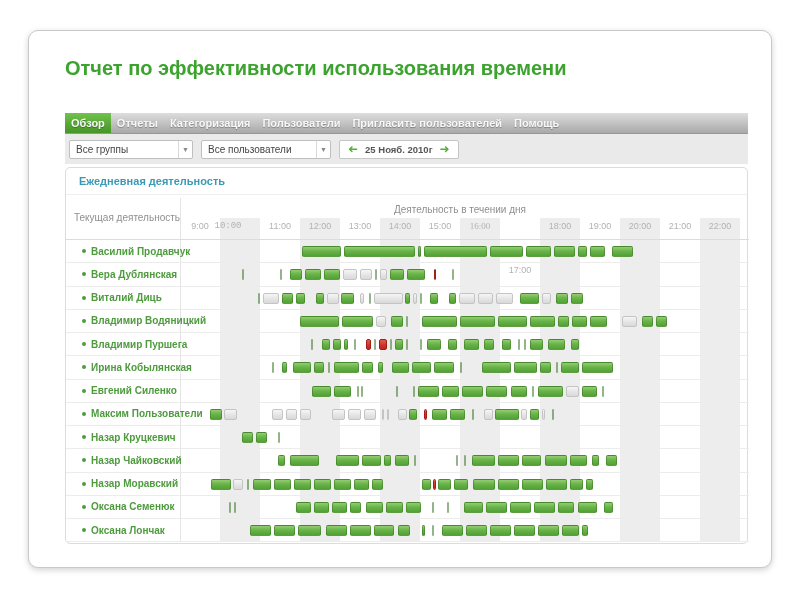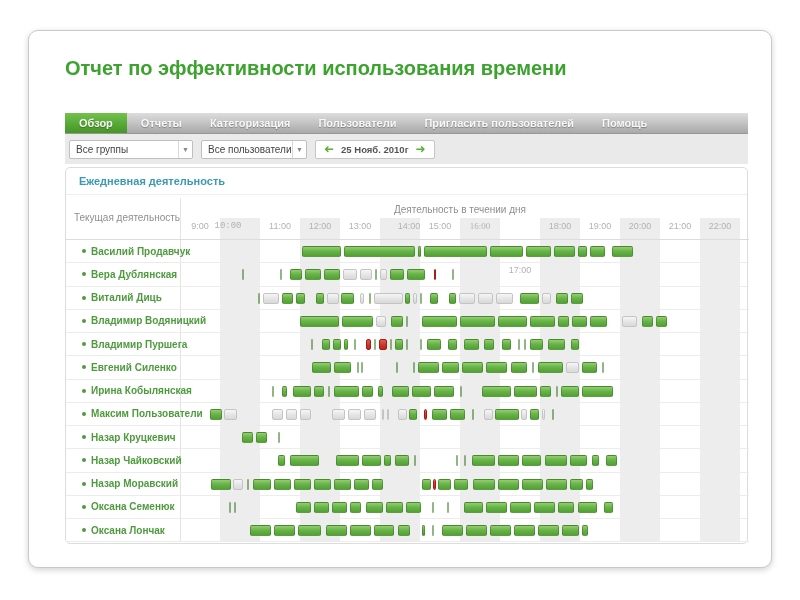--- a/index.html
+++ b/index.html
@@ -18,41 +18,41 @@
   }
 
   
   .nav {
     position:absolute; left:36px; top:82px; width:683px; height:21px;
     background:linear-gradient(180deg,#dddddd 0%,#c3c3c3 50%,#a9a9a9 100%);
     border-bottom:1px solid #979797;
     display:flex; align-items:stretch; overflow:hidden;
   }
   .tab {
-    padding:0 14px; line-height:21px; font-size:11px; font-weight:bold;
+    padding:0 6px; line-height:21px; font-size:11px; font-weight:bold;
     color:#f8f8f8; text-shadow:0 1px 1px rgba(0,0,0,.3); cursor:pointer; white-space:nowrap;
   }
   .tab.active { background:linear-gradient(180deg,#72c24d 0%,#55a634 60%,#479627 100%); }
 
   
   .filterbar {
     position:absolute; left:36px; top:103px; width:683px; height:30px;
     background:#eaeaea; display:flex; align-items:center; gap:8px; padding:0 4px;
   }
   .select {
     height:19px; background:#fff; border:1px solid #bfbfbf; border-radius:2px;
     display:flex; align-items:center; font-size:10px; color:#444; cursor:pointer;
   }
   .select .val { padding:0 6px; flex:1; white-space:nowrap; overflow:hidden; }
   .select .chev {
     width:14px; height:100%; border-left:1px solid #d9d9d9; display:flex;
     align-items:center; justify-content:center; font-size:7px; color:#888;
   }
   .sel-groups { width:124px; }
-  .sel-users  { width:106px; }
+  .sel-users  { width:130px; }
   .datenav {
     height:19px; background:#fff; border:1px solid #c6c6c6; border-radius:2px;
     display:flex; align-items:center; gap:7px; padding:0 8px;
   }
   .arrow { font-size:12px; color:#53b234; line-height:1; cursor:pointer; }
   .arrow.left { transform:scaleX(-1); }
   .datelabel { font-size:9.5px; font-weight:bold; color:#555; white-space:nowrap; }
 
   
   .panel {
@@ -149,21 +149,21 @@
         <div class="band shaded" style="left: 440px;"></div>
         <div class="band" style="left: 480px;"></div>
         <div class="band shaded" style="left: 520px;"></div>
       </div>
     <div class="hour-labels">
         <span style="left: 0px;">9:00</span>
         <span style="left: 28px; font-family: Liberation Mono, monospace;">10:00</span>
         <span style="left: 80px;">11:00</span>
         <span style="left: 120px;">12:00</span>
         <span style="left: 160px;">13:00</span>
-        <span style="left: 209px;">14:00</span>
+        <span style="left: 200px;">14:00</span>
         <span style="left: 240px;">15:00</span>
         <span style="left: 280px; font-family: Liberation Serif, serif;">16:00</span>
         <span style="left: 320px; margin-top: 44px;">17:00</span>
         <span style="left: 360px;">18:00</span>
         <span style="left: 400px;">19:00</span>
         <span style="left: 440px;">20:00</span>
         <span style="left: 480px;">21:00</span>
         <span style="left: 520px;">22:00</span>
       </div>
     <div class="vline"></div>
@@ -276,62 +276,62 @@
           <div class="seg seg-g" style="left: 436px; width: 9px;"></div>
           <div class="seg seg-g" style="left: 452px; width: 2px;"></div>
           <div class="seg seg-g" style="left: 458px; width: 2px;"></div>
           <div class="seg seg-g" style="left: 464px; width: 13px;"></div>
           <div class="seg seg-g" style="left: 482px; width: 17px;"></div>
           <div class="seg seg-g" style="left: 505.2px; width: 7.8px;"></div>
         </div>
         <div class="row">
           <span class="uname">
             <span class="dot"></span>
-            <span>Евгений Силенко</span>
-          </span>
-          <div class="seg seg-g" style="left: 246px; width: 19px;"></div>
-          <div class="seg seg-g" style="left: 268px; width: 17px;"></div>
-          <div class="seg seg-g" style="left: 290.8px; width: 2px;"></div>
-          <div class="seg seg-g" style="left: 295.2px; width: 2px;"></div>
-          <div class="seg seg-g" style="left: 330px; width: 2px;"></div>
-          <div class="seg seg-g" style="left: 346.8px; width: 2px;"></div>
-          <div class="seg seg-g" style="left: 352px; width: 21px;"></div>
-          <div class="seg seg-g" style="left: 376px; width: 17px;"></div>
-          <div class="seg seg-g" style="left: 396px; width: 21px;"></div>
-          <div class="seg seg-g" style="left: 420px; width: 21px;"></div>
-          <div class="seg seg-g" style="left: 445.2px; width: 15.8px;"></div>
-          <div class="seg seg-g" style="left: 466px; width: 2px;"></div>
-          <div class="seg seg-g" style="left: 472px; width: 25px;"></div>
-          <div class="seg seg-y" style="left: 500px; width: 13px;"></div>
-          <div class="seg seg-g" style="left: 516px; width: 15px;"></div>
-          <div class="seg seg-g" style="left: 536px; width: 2px;"></div>
-        </div>
-        <div class="row">
-          <span class="uname">
-            <span class="dot"></span>
             <span>Ирина Кобылянская</span>
           </span>
           <div class="seg seg-g" style="left: 206px; width: 2px;"></div>
           <div class="seg seg-g" style="left: 216px; width: 5px;"></div>
           <div class="seg seg-g" style="left: 227.2px; width: 17.8px;"></div>
           <div class="seg seg-g" style="left: 248px; width: 10.2px;"></div>
           <div class="seg seg-g" style="left: 262px; width: 2px;"></div>
           <div class="seg seg-g" style="left: 268px; width: 25px;"></div>
           <div class="seg seg-g" style="left: 296px; width: 11px;"></div>
           <div class="seg seg-g" style="left: 312px; width: 5px;"></div>
           <div class="seg seg-g" style="left: 326px; width: 17px;"></div>
           <div class="seg seg-g" style="left: 346px; width: 19px;"></div>
           <div class="seg seg-g" style="left: 368px; width: 20.2px;"></div>
           <div class="seg seg-g" style="left: 394px; width: 2px;"></div>
           <div class="seg seg-g" style="left: 416px; width: 29px;"></div>
           <div class="seg seg-g" style="left: 448px; width: 23px;"></div>
           <div class="seg seg-g" style="left: 474px; width: 11px;"></div>
           <div class="seg seg-g" style="left: 490px; width: 2px;"></div>
           <div class="seg seg-g" style="left: 494.8px; width: 18.2px;"></div>
           <div class="seg seg-g" style="left: 516px; width: 31px;"></div>
+        </div>
+        <div class="row">
+          <span class="uname">
+            <span class="dot"></span>
+            <span>Евгений Силенко</span>
+          </span>
+          <div class="seg seg-g" style="left: 246px; width: 19px;"></div>
+          <div class="seg seg-g" style="left: 268px; width: 17px;"></div>
+          <div class="seg seg-g" style="left: 290.8px; width: 2px;"></div>
+          <div class="seg seg-g" style="left: 295.2px; width: 2px;"></div>
+          <div class="seg seg-g" style="left: 330px; width: 2px;"></div>
+          <div class="seg seg-g" style="left: 346.8px; width: 2px;"></div>
+          <div class="seg seg-g" style="left: 352px; width: 21px;"></div>
+          <div class="seg seg-g" style="left: 376px; width: 17px;"></div>
+          <div class="seg seg-g" style="left: 396px; width: 21px;"></div>
+          <div class="seg seg-g" style="left: 420px; width: 21px;"></div>
+          <div class="seg seg-g" style="left: 445.2px; width: 15.8px;"></div>
+          <div class="seg seg-g" style="left: 466px; width: 2px;"></div>
+          <div class="seg seg-g" style="left: 472px; width: 25px;"></div>
+          <div class="seg seg-y" style="left: 500px; width: 13px;"></div>
+          <div class="seg seg-g" style="left: 516px; width: 15px;"></div>
+          <div class="seg seg-g" style="left: 536px; width: 2px;"></div>
         </div>
         <div class="row">
           <span class="uname">
             <span class="dot"></span>
             <span>Максим Пользователи</span>
           </span>
           <div class="seg seg-g" style="left: 144px; width: 12.2px;"></div>
           <div class="seg seg-y" style="left: 158px; width: 13px;"></div>
           <div class="seg seg-y" style="left: 206px; width: 11px;"></div>
           <div class="seg seg-y" style="left: 220px; width: 11px;"></div>

